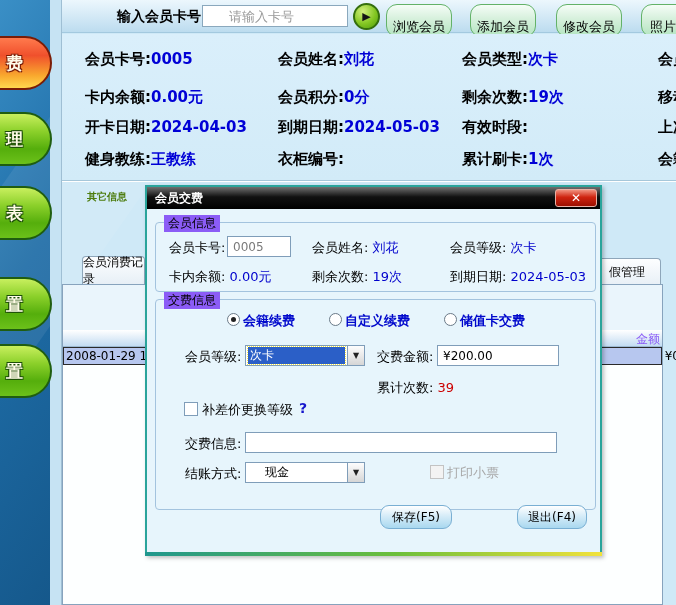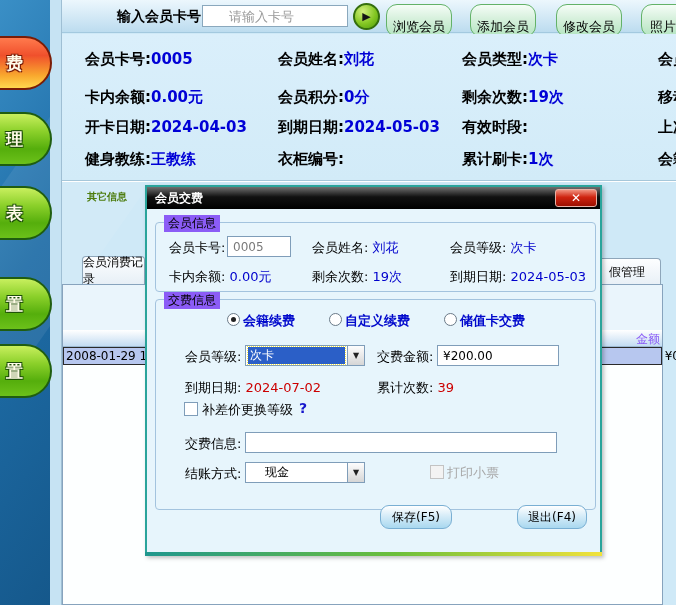--- a/index.html
+++ b/index.html
@@ -224,21 +224,20 @@
     <span class="radio-lbl" style="left:313px;top:125px">储值卡交费</span>
 
     <div class="dfield" style="left:38px;top:161px"><span class="lbl">会员等级:</span></div>
     <div class="combo" style="left:98px;top:158px;width:120px">
       <span class="sel-text hl">次卡</span>
       <span class="arrow">▼</span>
     </div>
     <div class="dfield" style="left:230px;top:161px"><span class="lbl">交费金额:</span></div>
     <input class="dlg-input" style="left: 290px; top: 158px; width: 122px; height: 21px;" value="¥200.00">
 
-    <div class="dfield" style="left:38px;top:192px"><span class="lbl">到期日期:</span> <span class="red">2024-07-02</span></div>
     <div class="dfield" style="left:230px;top:192px"><span class="lbl">累计次数:</span> <span class="red">39</span></div>
 
     <div class="cbx" style="left:37px;top:215px"></div>
     <span class="cbx-lbl" style="left:55px;top:214px">补差价更换等级</span>
     <span class="help" style="left:152px;top:213px">?</span>
 
     <div class="dfield" style="left:38px;top:248px"><span class="lbl">交费信息:</span></div>
     <input class="dlg-input" style="left: 98px; top: 245px; width: 312px; height: 21px;" value="">
 
     <div class="dfield" style="left:38px;top:278px"><span class="lbl">结账方式:</span></div>

